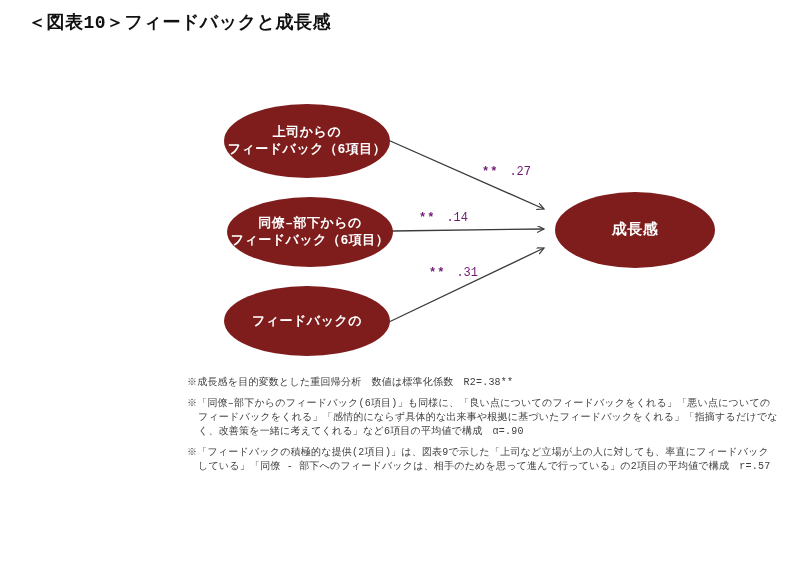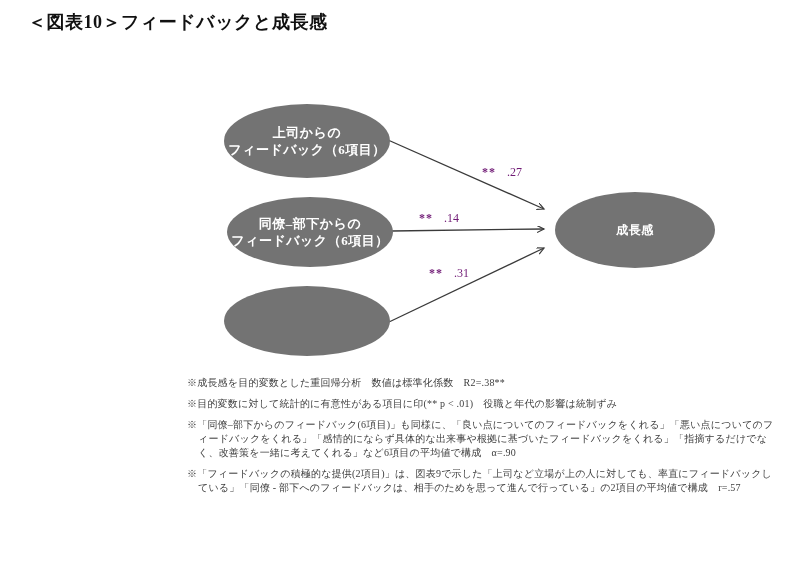--- a/index.html
+++ b/index.html
@@ -1,37 +1,37 @@
 <!DOCTYPE html>
 <html><head>
 <meta charset="utf-8">
 <style>
   html,body{margin:0;padding:0;background:#ffffff;}
   .page{
     position:relative;width:786px;height:562px;background:#ffffff;overflow:hidden;
-    font-family:Liberation Serif, serif;
+    font-family:Liberation Mono, monospace;
   }
   .title{
     position:absolute;left:28px;top:10px;
     font-size:18px;font-weight:700;color:#111111;letter-spacing:0.5px;
   }
   .diagram{position:absolute;left:0;top:0;width:786px;height:562px;}
   .arrows{position:absolute;left:0;top:0;width:786px;height:562px;pointer-events:none;}
   .edge{stroke:#3a3a3a;stroke-width:1.3;fill:none;}
   .node{
-    position:absolute;border-radius:50%;background:#737373;
+    position:absolute;border-radius:50%;background:#7f1d1d;
     display:flex;flex-direction:column;align-items:center;justify-content:center;
     color:#ffffff;text-align:center;font-weight:600;letter-spacing:0.5px;
   }
   .node .l{display:block;font-size:13px;line-height:17px;}
   .n1{left:224px;top:104px;width:166px;height:74px;}
   .n2{left:227px;top:197px;width:166px;height:70px;}
   .n3{left:224px;top:286px;width:166px;height:70px;}
   .n4{left:555px;top:192px;width:160px;height:76px;}
-  .n4 .l{font-size:12px;}
+  .n4 .l{font-size:15px;}
   .coef{position:absolute;font-size:12px;color:#701a75;white-space:nowrap;}
   .coef .sig{font-weight:700;margin-right:11px;letter-spacing:1px;}
   .c1{left:482px;top:165px;}
   .c2{left:419px;top:211px;}
   .c3{left:429px;top:266px;}
   .notes{position:absolute;left:187px;top:376px;width:592px;}
   .note{
     margin:0 0 7px;font-size:10px;line-height:14px;color:#404040;
     padding-left:11px;text-indent:-11px;letter-spacing:0.2px;
   }
@@ -60,38 +60,38 @@
       <span class="l">上司からの</span>
       <span class="l">フィードバック（6項目）</span>
     </div>
 
     <div class="node n2">
       <span class="l">同僚–部下からの</span>
       <span class="l">フィードバック（6項目）</span>
     </div>
 
     <div class="node n3">
+      <span class="l">フィードバックの</span>
     </div>
 
     <div class="node n4">
       <span class="l">成長感</span>
     </div>
 
     <div class="coef c1">
       <span class="sig">**</span><span class="val">.27</span>
     </div>
     <div class="coef c2">
       <span class="sig">**</span><span class="val">.14</span>
     </div>
     <div class="coef c3">
       <span class="sig">**</span><span class="val">.31</span>
     </div>
 
   </div>
 
   <div class="notes">
     <p class="note">※成長感を目的変数とした重回帰分析　数値は標準化係数　R2=.38**</p>
-    <p class="note">※目的変数に対して統計的に有意性がある項目に印(** p &lt; .01)　役職と年代の影響は統制ずみ</p>
     <p class="note">※「同僚–部下からのフィードバック(6項目)」も同様に、「良い点についてのフィードバックをくれる」「悪い点についてのフィードバックをくれる」「感情的にならず具体的な出来事や根拠に基づいたフィードバックをくれる」「指摘するだけでなく、改善策を一緒に考えてくれる」など6項目の平均値で構成　α=.90</p>
     <p class="note">※「フィードバックの積極的な提供(2項目)」は、図表9で示した「上司など立場が上の人に対しても、率直にフィードバックしている」「同僚 - 部下へのフィードバックは、相手のためを思って進んで行っている」の2項目の平均値で構成　r=.57</p>
   </div>
 
 </div>
 
 </body></html>

